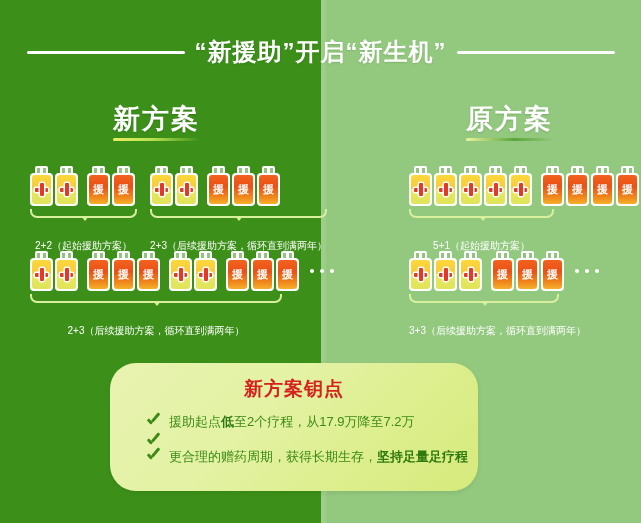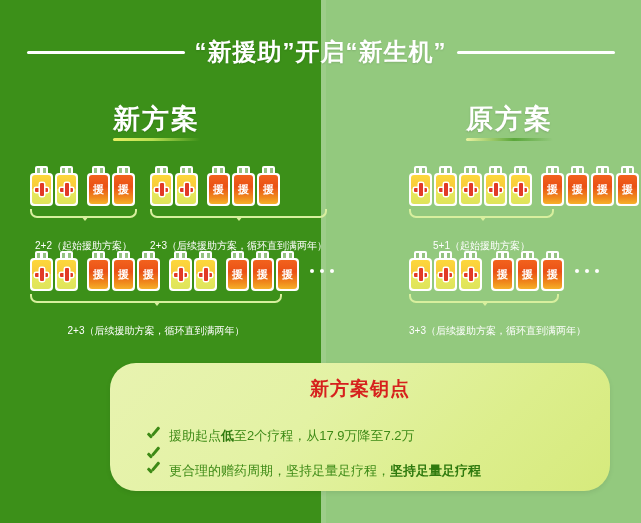--- a/index.html
+++ b/index.html
@@ -136,31 +136,31 @@
     border-bottom:5px solid #d8ef9e;
   }
   .caption{
     margin-top:21px;color:#ffffff;font-size:10px;line-height:13px;
     white-space:nowrap;text-align:center;
   }
   .cap-pair{display:flex;align-items:flex-start;}
 
   
   .card{
-    position:absolute;left:110px;top:363px;width:500px;height:128px;
+    position:absolute;left:110px;top:363px;width:368px;height:128px;
     border-radius:26px;
     background:linear-gradient(135deg,#e8f3b0 0%,#e3f2a4 40%,#dcee8c 72%,#d6ea7c 100%);
     box-shadow:0 2px 5px rgba(0,0,0,.08);
     overflow:hidden;
   }
   .card-title{
     text-align:center;color:#d6211d;font-size:19px;font-weight:bold;
     letter-spacing:1px;margin-top:13px;
   }
-  .bullets{margin-top:23px;padding:0 0 0 36px;}
+  .bullets{margin-top:9px;padding:0 0 0 36px;}
   .bullet{
     display:flex;align-items:baseline;gap:9px;
     color:#3d8a16;font-size:13px;line-height:21px;
     white-space:nowrap;
   }
   .check{
     flex:0 0 auto;position:relative;width:14px;height:14px;top:2px;
   }
   .check:before{
     content:"";position:absolute;left:1px;top:6px;width:6px;height:2.6px;
@@ -605,18 +605,18 @@
     <div class="bullets">
       <div class="bullet">
         <span class="check"></span>
         <span><span>援助起点</span><b class="b-strong">低</b><span>至2个疗程，从17.9万降至7.2万</span></span>
       </div>
       <div class="bullet">
         <span class="check"></span>
       </div>
       <div class="bullet">
         <span class="check"></span>
-        <span><span>更合理的赠药周期，坚持足量足疗程，</span><b class="b-strong">坚持足量足疗程</b><span></span></span>
+        <span><span>更合理的赠药周期，获得长期生存，</span><b class="b-strong">坚持足量足疗程</b><span></span></span>
       </div>
     </div>
   </div>
 
 </div>
 
 </body></html>

